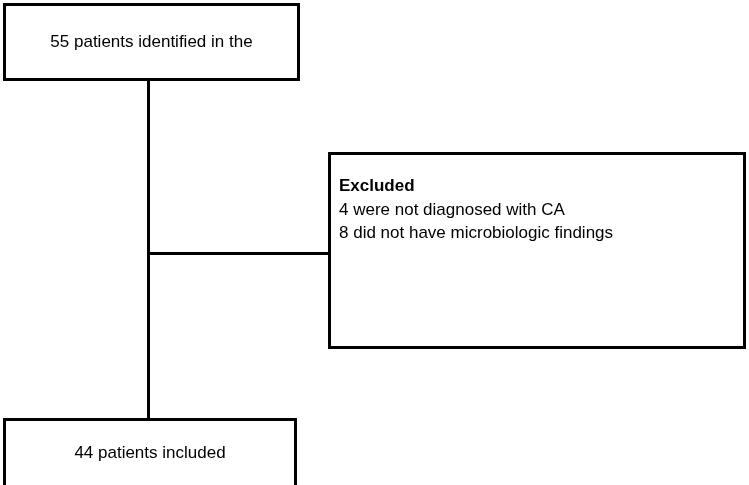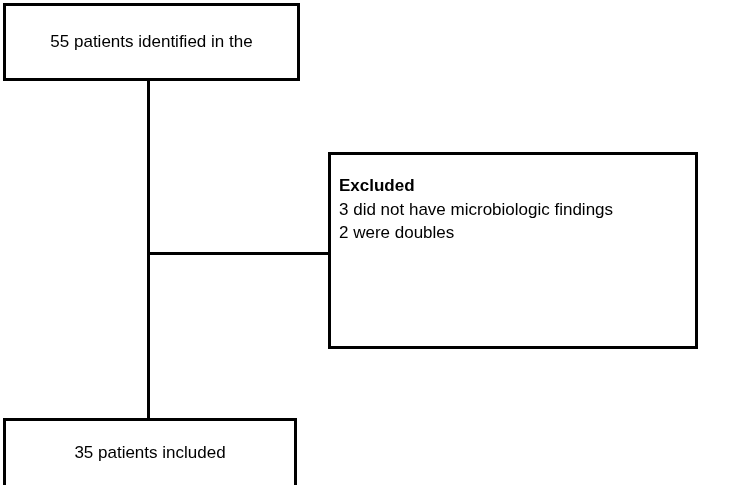--- a/index.html
+++ b/index.html
@@ -34,21 +34,21 @@
     width: 297px;
     height: 78px;
     display: flex;
     align-items: center;
     justify-content: center;
   }
 
   #box-excluded {
     left: 328px;
     top: 152px;
-    width: 370px;
+    width: 418px;
     height: 197px;
   }
 
   #box-included {
     left: 3px;
     top: 418px;
     width: 294px;
     height: 70px;
     display: flex;
     align-items: center;
@@ -117,24 +117,24 @@
 
   <div class="node-box" id="box-identified">
     <div class="box-text-centered">
       <span class="tline">55 patients identified in the</span>
     </div>
   </div>
 
   <div class="node-box" id="box-excluded">
     <div class="excluded-content">
       <span class="tline heading">Excluded</span>
-      <span class="tline">3 did not have microbiologic findings</span>
-      <span class="tline">2 were doubles</span>
+      <span class="tline">4 were not diagnosed with CA</span>
+      <span class="tline">8 did not have microbiologic findings</span>
     </div>
   </div>
 
   <div class="node-box" id="box-included">
     <div class="box-text-centered">
-      <span class="tline">35 patients included</span>
+      <span class="tline">44 patients included</span>
     </div>
   </div>
 
 </div>
 
 </body></html>

